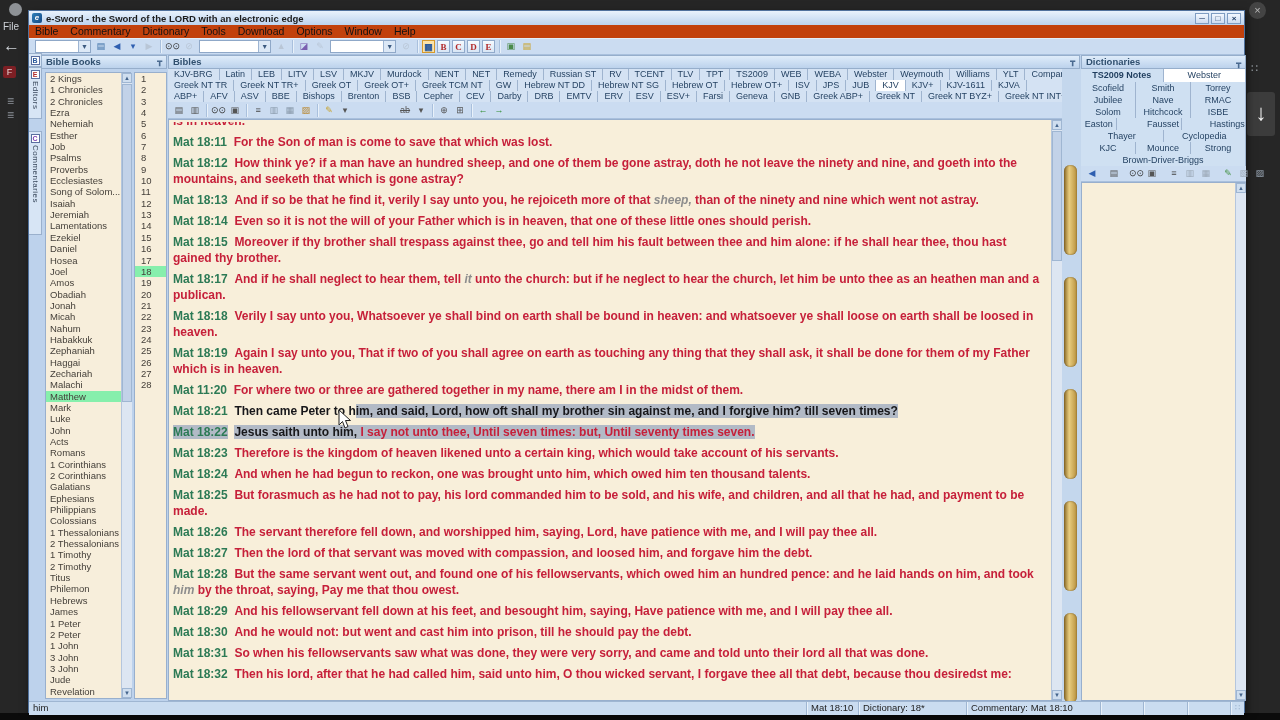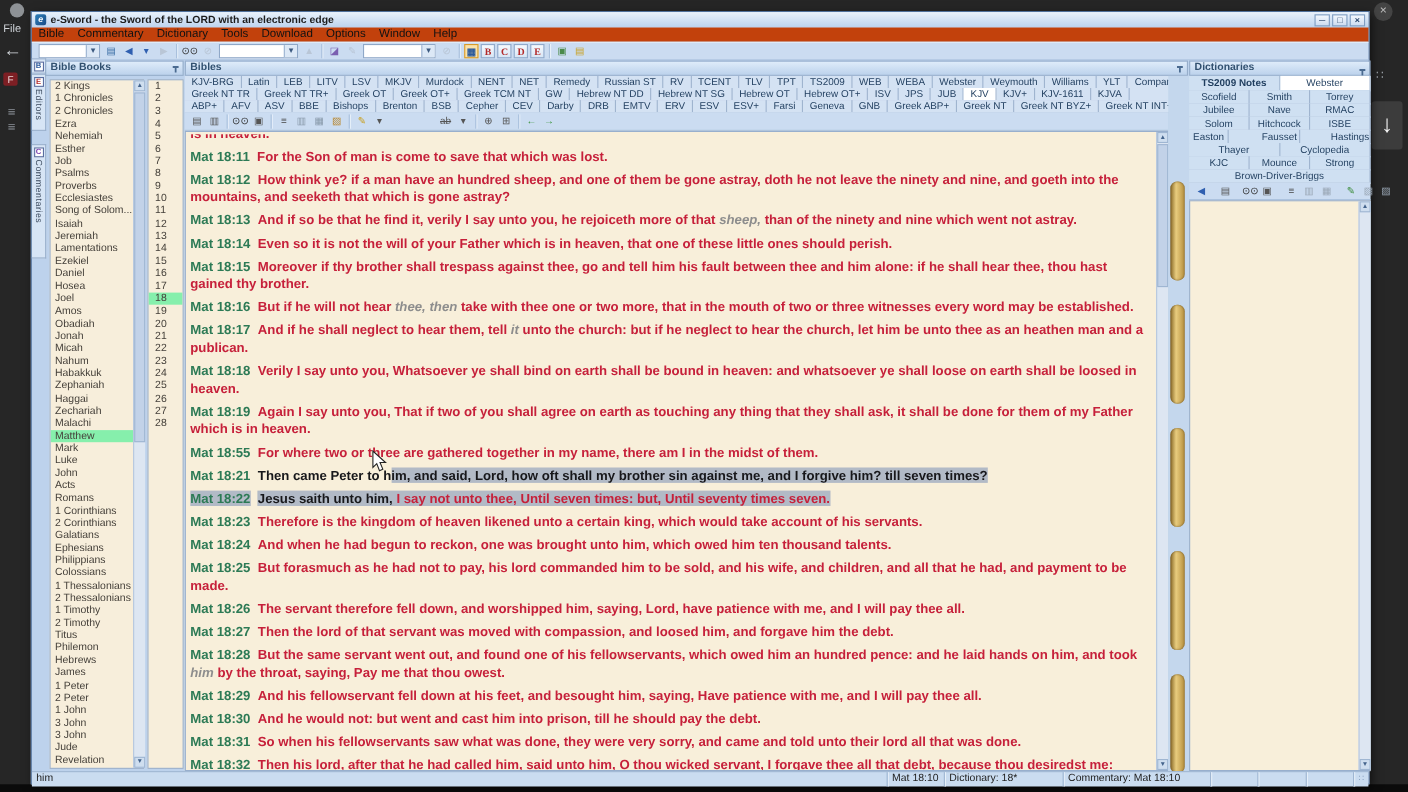--- a/index.html
+++ b/index.html
@@ -352,25 +352,24 @@
       </div>
     <div class="textarea" id="versearea" style="left:139px;top:64px;width:894px;height:582px;">
         <div class="partial">
           <span>is in heaven.</span>
         </div>
         <p class="verse"><span class="vref">Mat 18:11</span>&nbsp;&nbsp;<span class="seg-r">For the Son of man is come to save that which was lost.</span></p>
         <p class="verse"><span class="vref">Mat 18:12</span>&nbsp;&nbsp;<span class="seg-r">How think ye? if a man have an hundred sheep, and one of them be gone astray, doth he not leave the ninety and nine, and goeth into the mountains, and seeketh that which is gone astray?</span></p>
         <p class="verse"><span class="vref">Mat 18:13</span>&nbsp;&nbsp;<span class="seg-r">And if so be that he find it, verily I say unto you, he rejoiceth more of that </span><span class="seg-i">sheep,</span><span class="seg-r"> than of the ninety and nine which went not astray.</span></p>
         <p class="verse"><span class="vref">Mat 18:14</span>&nbsp;&nbsp;<span class="seg-r">Even so it is not the will of your Father which is in heaven, that one of these little ones should perish.</span></p>
         <p class="verse"><span class="vref">Mat 18:15</span>&nbsp;&nbsp;<span class="seg-r">Moreover if thy brother shall trespass against thee, go and tell him his fault between thee and him alone: if he shall hear thee, thou hast gained thy brother.</span></p>
-        <p class="verse"><span class="vref">Mat 18:16</span>&nbsp;&nbsp;<span class="seg-r">But if he will not hear </span><span class="seg-i">thee, then</span><span class="seg-r"> take with thee one or two more, that in the mouth of two or three witnesses every word may be established.</span></p>
         <p class="verse"><span class="vref">Mat 18:17</span>&nbsp;&nbsp;<span class="seg-r">And if he shall neglect to hear them, tell </span><span class="seg-i">it</span><span class="seg-r"> unto the church: but if he neglect to hear the church, let him be unto thee as an heathen man and a publican.</span></p>
         <p class="verse"><span class="vref">Mat 18:18</span>&nbsp;&nbsp;<span class="seg-r">Verily I say unto you, Whatsoever ye shall bind on earth shall be bound in heaven: and whatsoever ye shall loose on earth shall be loosed in heaven.</span></p>
         <p class="verse"><span class="vref">Mat 18:19</span>&nbsp;&nbsp;<span class="seg-r">Again I say unto you, That if two of you shall agree on earth as touching any thing that they shall ask, it shall be done for them of my Father which is in heaven.</span></p>
-        <p class="verse"><span class="vref">Mat 18:55</span>&nbsp;&nbsp;<span class="seg-r">For where two or three are gathered together in my name, there am I in the midst of them.</span></p>
+        <p class="verse"><span class="vref">Mat 11:20</span>&nbsp;&nbsp;<span class="seg-r">For where two or three are gathered together in my name, there am I in the midst of them.</span></p>
         <p class="verse"><span class="vref">Mat 18:21</span>&nbsp;&nbsp;<span class="seg-k">Then came Peter to h</span><span class="seg-k selx">im, and said, Lord, how oft shall my brother sin against me, and I forgive him? till seven times?</span></p>
         <p class="verse"><span class="vref selx">Mat 18:22</span>&nbsp;&nbsp;<span class="seg-k selx">Jesus saith unto him, </span><span class="seg-r selx">I say not unto thee, Until seven times: but, Until seventy times seven.</span></p>
         <p class="verse"><span class="vref">Mat 18:23</span>&nbsp;&nbsp;<span class="seg-r">Therefore is the kingdom of heaven likened unto a certain king, which would take account of his servants.</span></p>
         <p class="verse"><span class="vref">Mat 18:24</span>&nbsp;&nbsp;<span class="seg-r">And when he had begun to reckon, one was brought unto him, which owed him ten thousand talents.</span></p>
         <p class="verse"><span class="vref">Mat 18:25</span>&nbsp;&nbsp;<span class="seg-r">But forasmuch as he had not to pay, his lord commanded him to be sold, and his wife, and children, and all that he had, and payment to be made.</span></p>
         <p class="verse"><span class="vref">Mat 18:26</span>&nbsp;&nbsp;<span class="seg-r">The servant therefore fell down, and worshipped him, saying, Lord, have patience with me, and I will pay thee all.</span></p>
         <p class="verse"><span class="vref">Mat 18:27</span>&nbsp;&nbsp;<span class="seg-r">Then the lord of that servant was moved with compassion, and loosed him, and forgave him the debt.</span></p>
         <p class="verse"><span class="vref">Mat 18:28</span>&nbsp;&nbsp;<span class="seg-r">But the same servant went out, and found one of his fellowservants, which owed him an hundred pence: and he laid hands on him, and took </span><span class="seg-i">him</span><span class="seg-r"> by the throat, saying, Pay me that thou owest.</span></p>
         <p class="verse"><span class="vref">Mat 18:29</span>&nbsp;&nbsp;<span class="seg-r">And his fellowservant fell down at his feet, and besought him, saying, Have patience with me, and I will pay thee all.</span></p>
         <p class="verse"><span class="vref">Mat 18:30</span>&nbsp;&nbsp;<span class="seg-r">And he would not: but went and cast him into prison, till he should pay the debt.</span></p>

